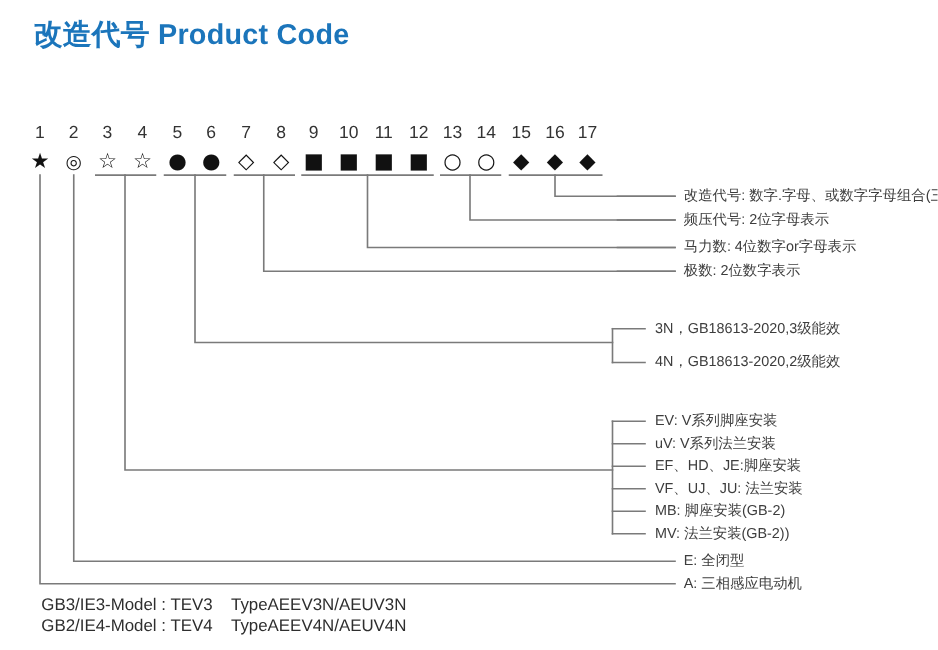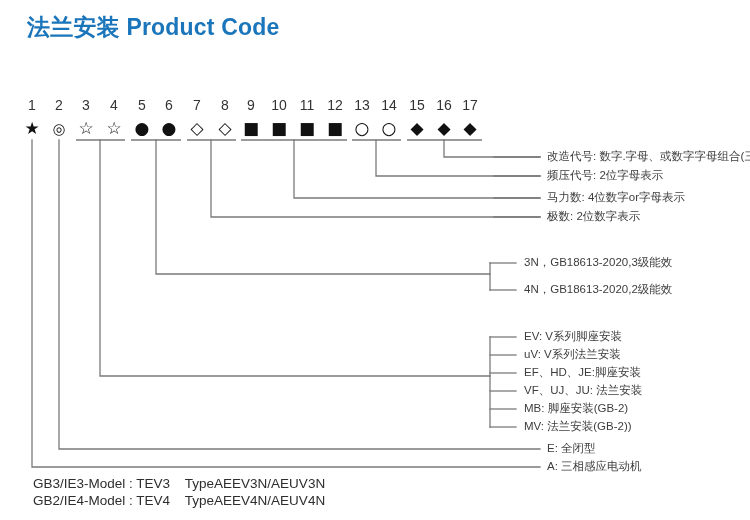--- a/index.html
+++ b/index.html
@@ -78,21 +78,21 @@
   .model-line {
     font-family: "Liberation Sans", "DejaVu Sans", sans-serif;
     font-size: 13.5px;
     fill: #2e2e2e;
     font-weight: normal;
   }
 </style>
 </head>
 <body>
 
-<div id="page-title">法兰安装 Product Code</div>
+<div id="page-title">改造代号 Product Code</div>
 
 <svg id="diagram" viewBox="0 0 750 520" xmlns="http://www.w3.org/2000/svg">
 
   <g>
     <text class="num-label" x="32" y="110">1</text>
     <text class="num-label" x="59" y="110">2</text>
     <text class="num-label" x="86" y="110">3</text>
     <text class="num-label" x="114" y="110">4</text>
     <text class="num-label" x="142" y="110">5</text>
     <text class="num-label" x="169" y="110">6</text>

